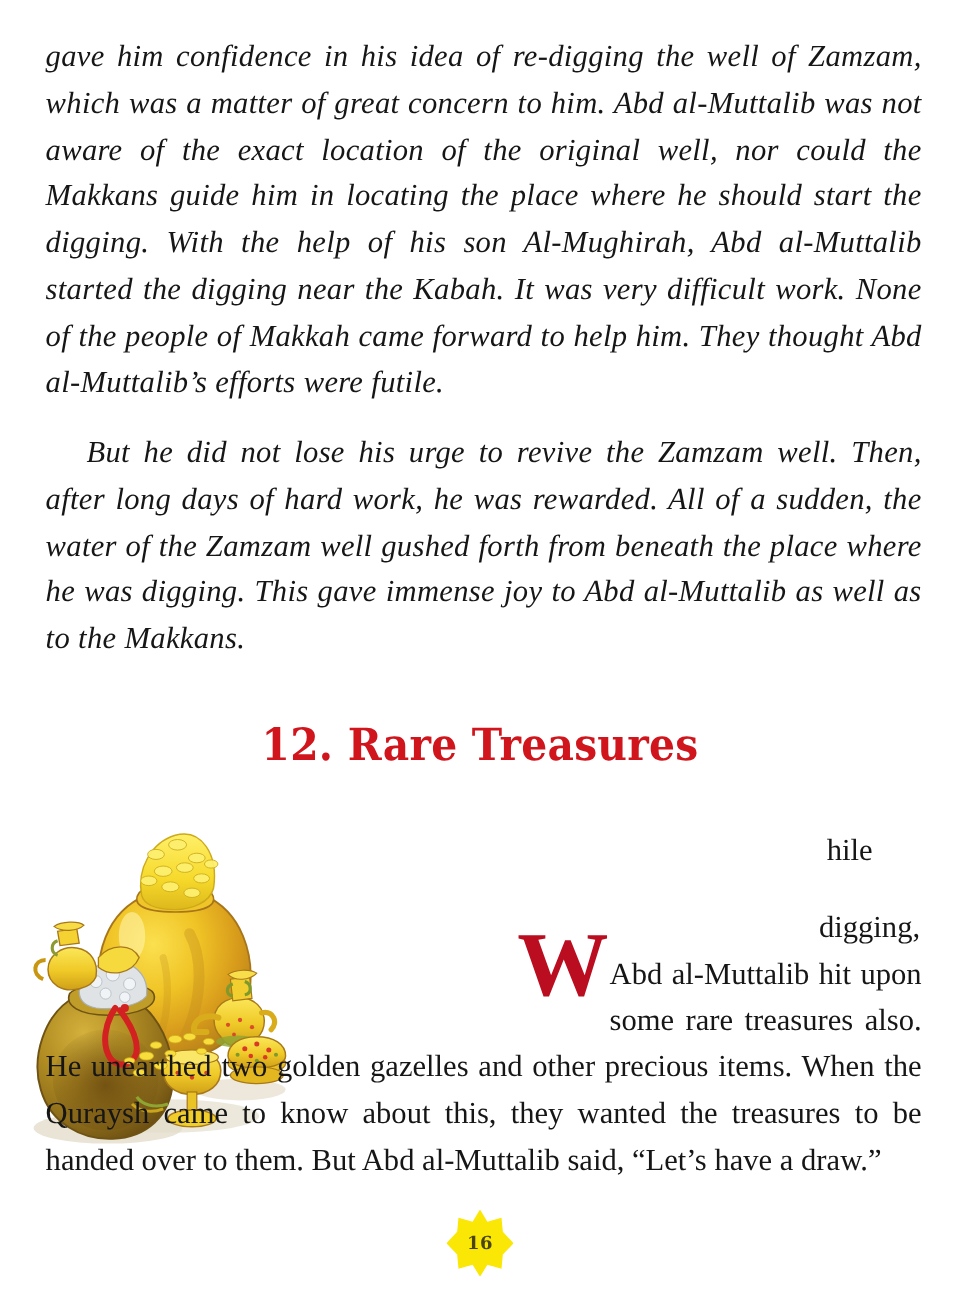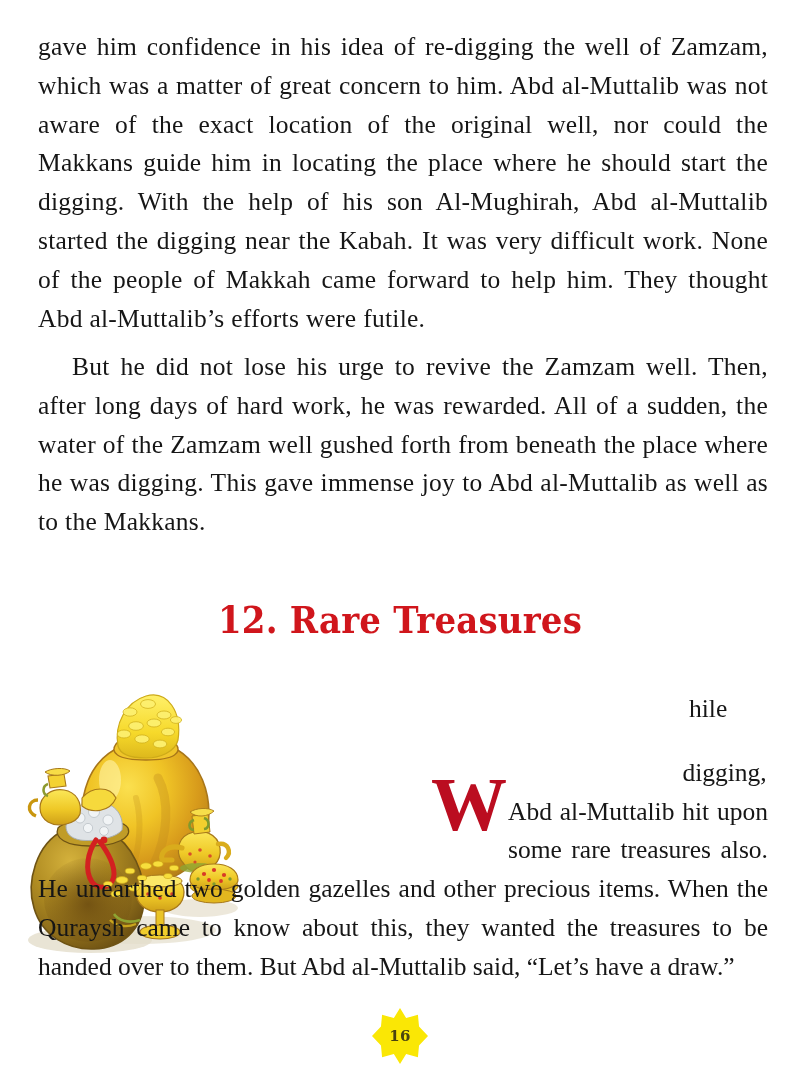--- a/index.html
+++ b/index.html
@@ -23,41 +23,42 @@
     inset: 0;
     width: 800px;
     height: 1089px;
   }
 
   
   .textcol {
     position: absolute;
     left: 38px;
     width: 730px;
+    font-style: italic;
   }
 
   .bodypara {
     font-size: 25.5px;
     line-height: 38.8px;
     text-align: justify;
     text-justify: inter-word;
     margin: 0;
     letter-spacing: 0.01em;
     word-spacing: 0.005em;
     hyphens: none;
   }
   .bodypara.indent {
     text-indent: 34px;
   }
 
   #para-continued {
     top: 28px;
   }
   #para-two {
-    top: 348px;
+    top: 358px;
   }
 
   
   .chapter-heading {
     position: absolute;
     left: 0;
     top: 600px;
     width: 800px;
     text-align: center;
     color: #d0161c;

